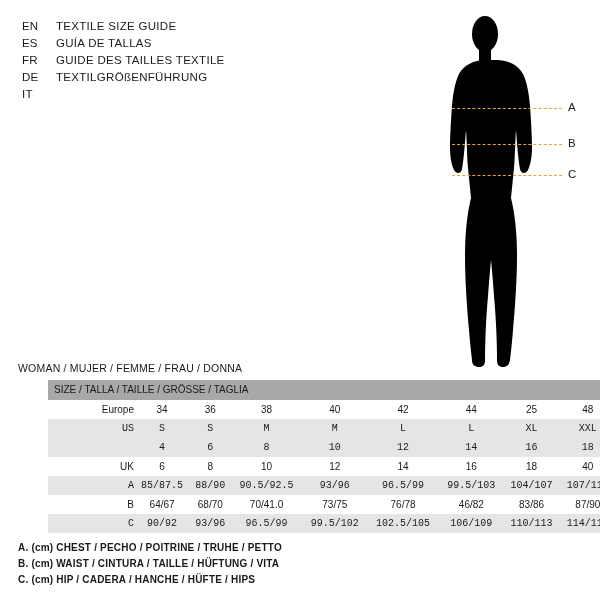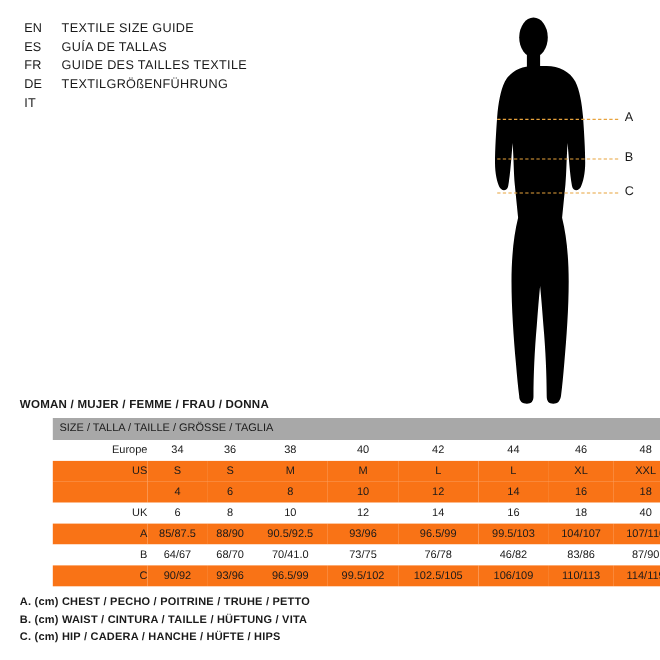--- a/index.html
+++ b/index.html
@@ -75,21 +75,21 @@
     color: #1a1a1a;
     left: 168px;
   }
 
   
   .woman-header {
     position: absolute;
     left: 18px;
     top: 362px;
     font-size: 10.5px;
-    font-weight: bold;
+    font-weight: normal;
     letter-spacing: 0.2px;
     color: #1a1a1a;
   }
   table.size-table {
     position: absolute;
     left: 16px;
     top: 380px;
     width: 568px;
     border-collapse: collapse;
     font-size: 10px;
@@ -108,21 +108,21 @@
     padding-left: 6px;
     width: 80px;
   }
   tr.head-row td {
     background: #a8a8a8;
     font-weight: normal;
     text-align: left;
     padding-left: 6px;
     height: 16px;
   }
-  tr.shade td { background: #f97316; }
+  tr.shade td { background: #e5e5e5; font-family: Liberation Mono, monospace; }
   tr.plain td { background: #ffffff; }
 
   
   .legend {
     position: absolute;
     left: 18px;
     top: 540px;
     width: 560px;
   }
   .legend-line {
@@ -222,21 +222,21 @@
       </tr>
 
       <tr class="plain">
         <td class="rowlabel">Europe</td>
         <td>34</td>
         <td>36</td>
         <td>38</td>
         <td>40</td>
         <td>42</td>
         <td>44</td>
-        <td>46</td>
+        <td>25</td>
         <td>48</td>
       </tr>
 
       <tr class="shade">
         <td class="rowlabel">US</td>
         <td>S</td>
         <td>S</td>
         <td>M</td>
         <td>M</td>
         <td>L</td>

